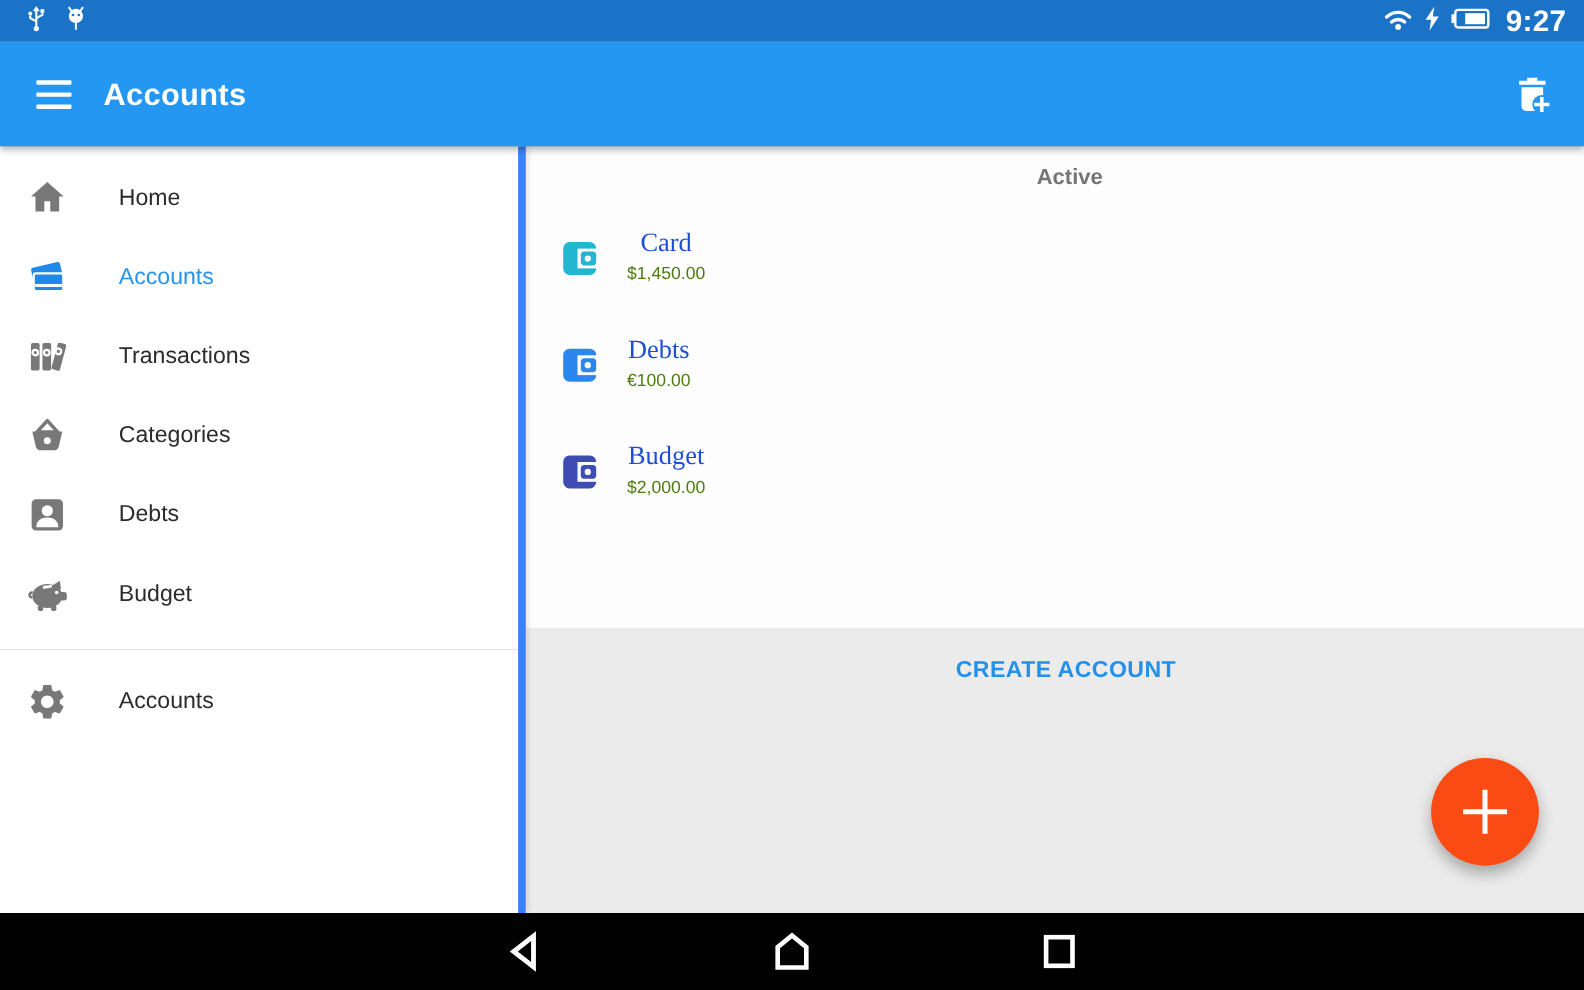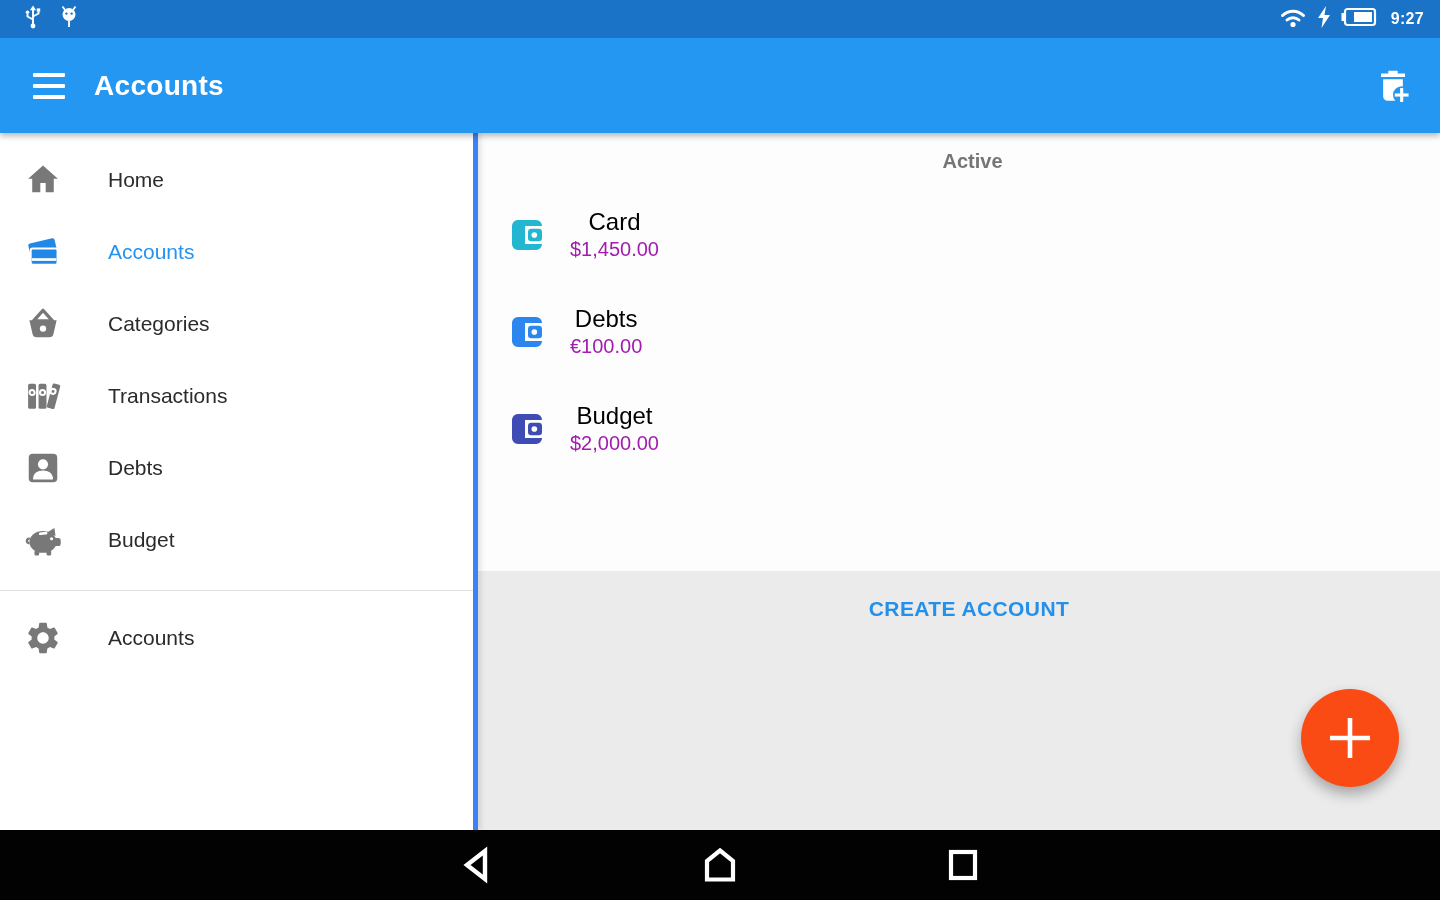--- a/index.html
+++ b/index.html
@@ -6,52 +6,52 @@
   html,body { width:1440px; height:900px; overflow:hidden; }
   body { font-family:"Liberation Sans","DejaVu Sans",sans-serif; background:#ebebeb; }
   .screen { position:relative; width:1440px; height:900px; background:#ebebeb; overflow:hidden; }
 
   
   .status-bar { position:absolute; left:0; top:0; width:1440px; height:38px;
     background:#1b73c8; color:#fff; display:flex; align-items:center; padding:0 16px; z-index:30; }
   .sb-left { display:flex; align-items:center; gap:14px; margin-left:6px; }
   .sb-spacer { flex:1; }
   .sb-right { display:flex; align-items:center; gap:10px; }
-  .sb-time { font-size:16px; font-weight:700; letter-spacing:.3px; margin-left:4px; }
+  .sb-time { font-size:27px; font-weight:700; letter-spacing:.3px; margin-left:4px; }
 
   
   .app-bar { position:absolute; left:0; top:38px; width:1440px; height:95px;
     background:#2497f3; color:#fff; display:flex; align-items:center;
     padding:0 24px 0 33px; box-shadow:0 3px 6px rgba(0,0,0,.28); z-index:20; }
   .hamburger { width:32px; height:26px; display:flex; flex-direction:column; justify-content:space-between; cursor:pointer; }
   .hamburger span { display:block; height:4px; border-radius:1px; background:#fff; }
   .app-title { margin-left:29px; font-size:28px; font-weight:700; letter-spacing:.3px; }
   .app-bar-spacer { flex:1; }
   .appbar-action { width:46px; height:46px; display:flex; align-items:center; justify-content:center; cursor:pointer; }
 
   
   .drawer { position:absolute; left:0; top:133px; width:478px; height:697px; background:#ffffff;
-    border-right:5px solid #3b82f6; box-shadow:3px 0 5px rgba(0,0,0,.10); z-index:10; padding-top:11px; }
+    border-right:7px solid #3b82f6; box-shadow:3px 0 5px rgba(0,0,0,.10); z-index:10; padding-top:11px; }
   .drawer-item { height:72px; display:flex; align-items:center; padding-left:23px; cursor:pointer; }
   .drawer-icon { width:40px; height:40px; display:flex; align-items:center; justify-content:center; color:#787878; flex:0 0 40px; }
   .drawer-label { margin-left:45px; font-size:21px; color:#2b2b2b; }
   .drawer-item.active .drawer-icon { color:#2188e8; }
   .drawer-item.active .drawer-label { color:#2693f1; }
   .drawer-divider { height:1px; background:#e2e2e2; margin:14px 0 11px 0; }
 
   
   .content { position:absolute; left:478px; top:133px; width:962px; height:697px; background:#ebebeb; }
   .list-panel { position:absolute; left:0; top:0; width:962px; height:438px; background:#fdfdfd;text-align:center; }
   .section-header { padding:16px 0 0 27px; font-size:20px; font-weight:700; color:#757575; line-height:24px; }
   .rows { margin-top:13px; }
   .account-row { height:97px; display:flex; align-items:center; padding-left:29px; cursor:pointer; }
   .account-icon { width:40px; height:40px; flex:0 0 40px; }
   .account-text { margin-left:23px; }
-  .account-name { font-size:24px; color:#000000; line-height:29px; }
-  .account-balance { font-size:20px; color:#a21caf; line-height:27px; }
+  .account-name { font-size:24px; color:#1d4ed8; line-height:29px;font-family:Liberation Serif, serif; }
+  .account-balance { font-size:16px; color:#4d7c0f; line-height:27px; }
 
   .create-btn { position:absolute; left:0; top:438px; width:962px; height:76px;
     display:flex; align-items:center; justify-content:center; cursor:pointer;
     color:#2590ea; font-size:21px; font-weight:700; letter-spacing:.4px;padding-left:20px; }
 
   .fab { position:absolute; top:556px; right:41px; width:98px; height:98px; border-radius:50%;
     background:#fa4b14; box-shadow:0 7px 14px rgba(0,0,0,.3); display:flex; align-items:center;
     justify-content:center; cursor:pointer; }
 
   
@@ -159,43 +159,43 @@
           <rect x="3.4" y="4.8" width="17" height="10.5" rx="1.3" transform="rotate(-13 11.9 10)"></rect>
           <rect x="4.2" y="9.8" width="17" height="10.2" rx="1.3" stroke="#fff" stroke-width="1.3"></rect>
           <rect x="5" y="15.9" width="15.4" height="1.7" fill="#fff"></rect>
         </svg>
       </span>
       <span class="drawer-label">Accounts</span>
     </div>
 
     <div class="drawer-item">
       <span class="drawer-icon">
-        <svg width="38" height="38" viewBox="0 0 24 24">
-          <path d="M12 3.4 L6 10 h12 Z" fill="none" stroke="currentColor" stroke-width="2.1" stroke-linejoin="round"></path>
-          <path d="M3.4 9.6 h17.2 l-2 8.7 a2.7 2.7 0 0 1 -2.6 2.1 H8 a2.7 2.7 0 0 1 -2.6 -2.1 Z" fill="currentColor"></path>
-          <circle cx="12" cy="14.9" r="2" fill="#fff"></circle>
-        </svg>
-      </span>
-      <span class="drawer-label">Categories</span>
-    </div>
-
-    <div class="drawer-item">
-      <span class="drawer-icon">
         <svg width="38" height="38" viewBox="0 0 24 24" fill="currentColor">
           <rect x="2.6" y="4.3" width="5" height="15.8" rx="1"></rect>
           <rect x="9.2" y="4.3" width="5" height="15.8" rx="1"></rect>
           <g transform="rotate(15 18.7 12)">
               <rect x="16.2" y="4.3" width="5" height="15.8" rx="1"></rect>
             </g>
           <circle cx="5.1" cy="9.8" r="1.6" fill="none" stroke="#fff" stroke-width="1.3"></circle>
           <circle cx="11.7" cy="9.8" r="1.6" fill="none" stroke="#fff" stroke-width="1.3"></circle>
           <circle cx="17.6" cy="9.3" r="1.6" fill="none" stroke="#fff" stroke-width="1.3" transform="rotate(15 18.7 12)"></circle>
         </svg>
       </span>
       <span class="drawer-label">Transactions</span>
+    </div>
+
+    <div class="drawer-item">
+      <span class="drawer-icon">
+        <svg width="38" height="38" viewBox="0 0 24 24">
+          <path d="M12 3.4 L6 10 h12 Z" fill="none" stroke="currentColor" stroke-width="2.1" stroke-linejoin="round"></path>
+          <path d="M3.4 9.6 h17.2 l-2 8.7 a2.7 2.7 0 0 1 -2.6 2.1 H8 a2.7 2.7 0 0 1 -2.6 -2.1 Z" fill="currentColor"></path>
+          <circle cx="12" cy="14.9" r="2" fill="#fff"></circle>
+        </svg>
+      </span>
+      <span class="drawer-label">Categories</span>
     </div>
 
     <div class="drawer-item">
       <span class="drawer-icon">
         <svg width="38" height="38" viewBox="0 0 24 24">
           <rect x="3" y="3" width="18" height="18" rx="2.6" fill="currentColor"></rect>
           <circle cx="12" cy="9.7" r="3.2" fill="#fff"></circle>
           <path d="M5.7 18.8 c0 -3.5 2.9 -5.3 6.3 -5.3 s6.3 1.8 6.3 5.3 v0.4 H5.7 Z" fill="#fff"></path>
         </svg>
       </span>

